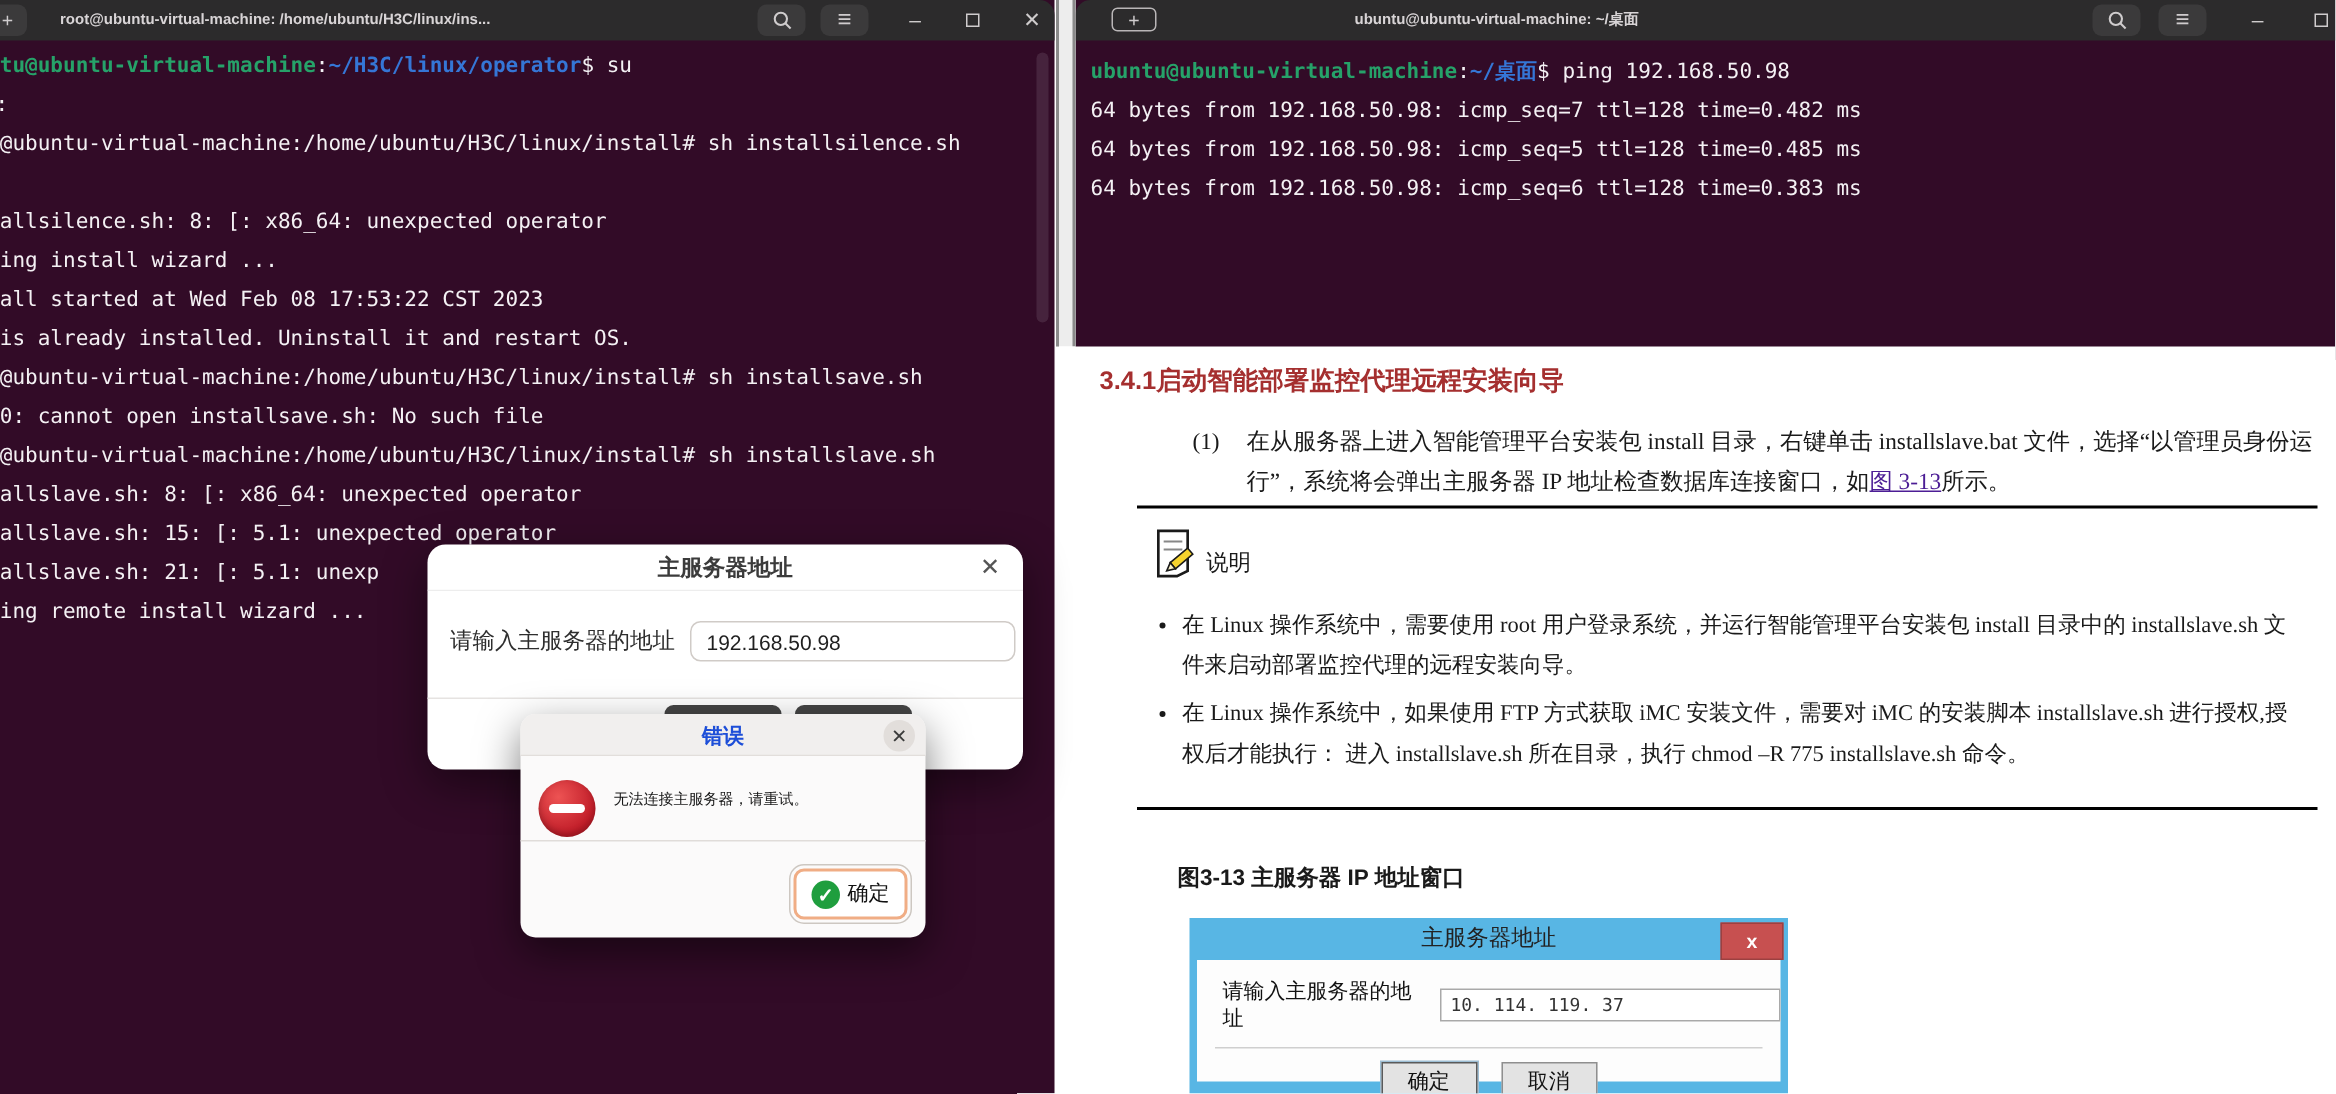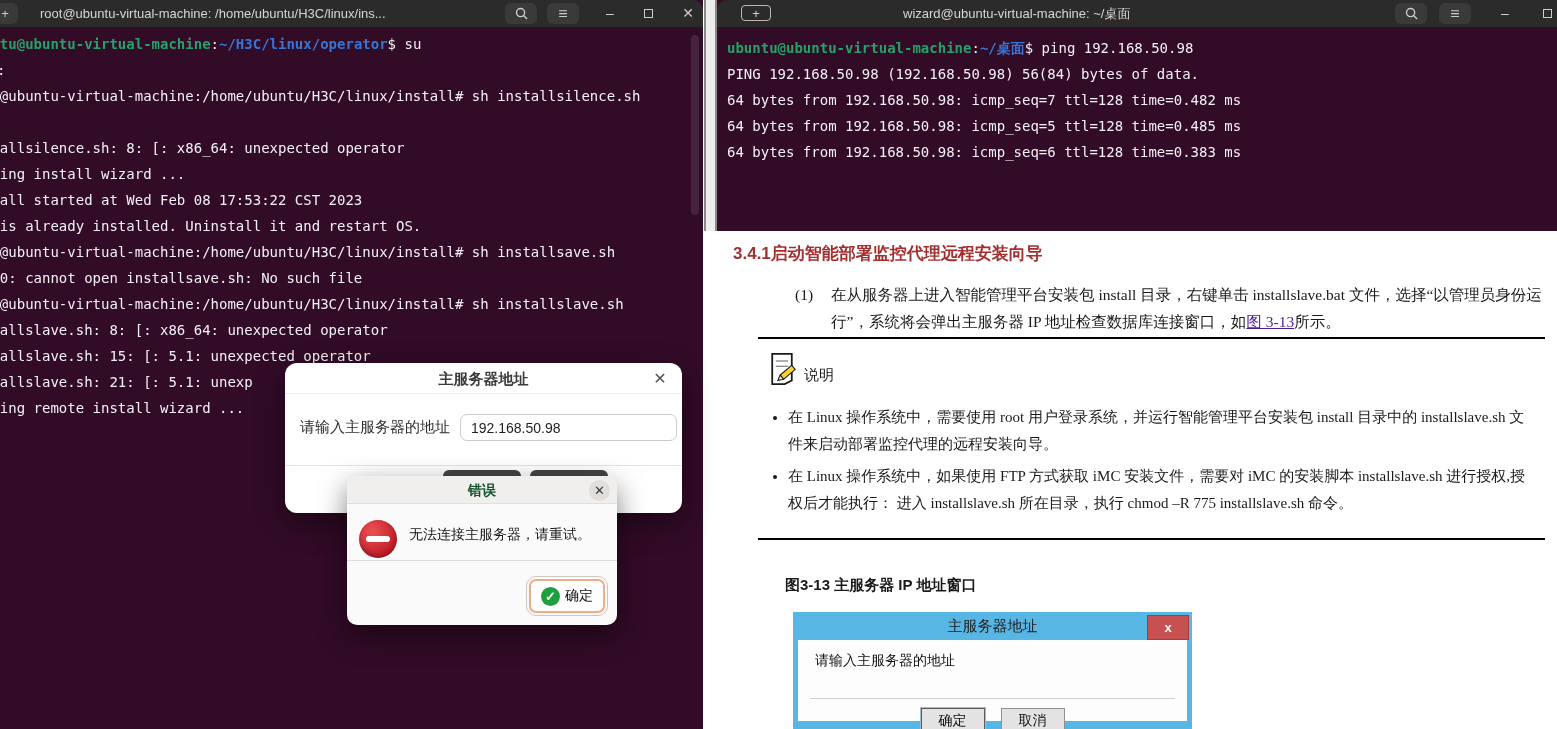--- a/index.html
+++ b/index.html
@@ -5,21 +5,21 @@
   * { margin:0; padding:0; box-sizing:border-box; }
   html,body { width:1557px; height:729px; }
   body { font-family:"Liberation Sans", sans-serif; background:#fff; }
   #screen { position:relative; width:1557px; height:729px; overflow:hidden; background:#fff; }
 
   
   .term-window { position:absolute; background:#320b27; }
   .titlebar { position:absolute; top:0; left:0; right:0; height:27px; background:#2c2b2c;
               display:flex; align-items:center; }
   .titlebar .title { position:absolute; top:0; height:39px; line-height:27px;
-                     color:#d8d4d6; font-size:13px; font-weight:normal; white-space:nowrap; }
+                     color:#d8d4d6; font-size:10px; font-weight:bold; white-space:nowrap; }
   .tb-btn { position:absolute; top:3px; width:32px; height:21px; border-radius:6px;
             background:#3b3a3b; color:#cfcccd; display:flex; align-items:center; justify-content:center; }
   .tb-glyph { position:absolute; top:0; height:27px; line-height:26px; color:#cfcccd;
               font-size:14px; text-align:center; width:20px; }
   .newtab { position:absolute; top:3px; height:21px; border-radius:6px; background:#3b3a3b;
             color:#cfcccd; font-size:13px; display:flex; align-items:center; justify-content:center; }
   .maxbox { display:inline-block; width:9px; height:9px; border:1.5px solid #cfcccd; }
   .term-body { position:absolute; top:27px; left:0; right:0; bottom:0; overflow:hidden; }
   .tline { font-family:"DejaVu Sans Mono","Liberation Mono",monospace; font-size:14px;
            line-height:26px; white-space:pre; color:#f4f1f4; min-height:26px; }
@@ -89,29 +89,29 @@
   #gtk-input { width:217px; height:27px; border:1px solid #d0cbc7; border-radius:7px; background:#fff;
                font-size:14px; color:#1f1f1f; padding-left:10px; }
   #gtk-sep { position:absolute; left:0; right:0; top:102px; border-top:1px solid #e6e3e1; }
   .hidden-btn { position:absolute; top:107px; width:78px; height:40px; background:#454545; border-radius:6px; }
   #hidden-btn-1 { left:158px; }
   #hidden-btn-2 { left:245px; }
 
   #err-dialog { position:absolute; left:347px; top:476px; width:270px; height:149px; background:#fbfafa;
                 border-radius:10px; box-shadow:0 10px 28px rgba(0,0,0,0.5); z-index:11; }
   #err-dialog .dlg-title { position:absolute; top:0; left:0; right:0; height:28px; line-height:28px;
-                text-align:center; font-weight:bold; font-size:14px; color:#14532d; background:#f1efee;
+                text-align:center; font-weight:bold; font-size:14px; color:#1d4ed8; background:#f1efee;
                 border-bottom:1px solid #e2dedb; border-radius:10px 10px 0 0; }
   #err-close { position:absolute; top:4px; right:7px; width:21px; height:21px; border-radius:50%;
                background:#e2dedb; color:#3a3a3a; font-size:13px; line-height:21px; text-align:center; }
   #err-icon { position:absolute; left:12px; top:44px; width:38px; height:38px; border-radius:50%;
               background:radial-gradient(circle at 35% 30%, #ed5353, #c01c28 70%);
               box-shadow:inset 0 -2px 4px rgba(0,0,0,0.25); }
   #err-icon .bar { position:absolute; left:7px; top:16px; width:24px; height:6px; background:#fff; border-radius:3px; }
-  #err-msg { position:absolute; left:62px; top:50px; width:200px; font-size:14px; color:#161616; }
+  #err-msg { position:absolute; left:62px; top:50px; width:200px; font-size:10px; color:#161616; }
   #err-sep { position:absolute; left:0; right:0; top:84px; border-top:1px solid #e0dcd9; }
   #ok-outer { position:absolute; right:9px; top:100px; padding:2px; border:1px solid #cdc7c1;
               border-radius:10px; }
   #ok-btn { width:76px; height:34px; background:#fff; border:2px solid #f0ad85; border-radius:7px;
             display:flex; align-items:center; justify-content:center; gap:5px; font-size:14px; color:#111; }
   #ok-check { width:19px; height:19px; border-radius:50%; background:#1f9e3e; color:#fff;
               font-size:13px; line-height:19px; text-align:center; font-weight:bold; }
 </style>
 </head>
 <body>
@@ -153,35 +153,34 @@
         </div>
       <span class="term-scroll-thumb" style="right:4px; top:8px; height:180px;"></span>
     </div>
   </div>
 
   <div id="divider-strip"></div>
 
   <div id="right-term" class="term-window">
     <div class="titlebar">
       <span class="newtab" style="left:24px; width:30px; background:transparent; border:1.5px solid #b9b6b7; height:16px; top:5px; border-radius:4px;">+</span>
-      <span class="title" style="left:186px;">wizard@ubuntu-virtual-machine: ~/桌面</span>
+      <span class="title" style="left:186px;">ubuntu@ubuntu-virtual-machine: ~/桌面</span>
       <span class="tb-btn" style="left:678px;">
         <svg width="13" height="13" viewBox="0 0 14 14">
           <circle cx="6" cy="6" r="4.4" fill="none" stroke="#cfcccd" stroke-width="1.5"></circle>
           <line x1="9.4" y1="9.4" x2="13" y2="13" stroke="#cfcccd" stroke-width="1.5"></line>
         </svg>
       </span>
       <span class="tb-btn" style="left:722px;">≡</span>
       <span class="tb-glyph" style="left:778px;">–</span>
       <span class="tb-glyph" style="left:820px;"><span class="maxbox"></span></span>
     </div>
     <div class="term-body">
       <div>
           <div class="tline"><span class="g">ubuntu@ubuntu-virtual-machine</span><span class="w">:</span><span class="b">~/桌面</span><span class="w">$ ping 192.168.50.98</span></div>
-          <div class="tline"><span class="w">PING 192.168.50.98 (192.168.50.98) 56(84) bytes of data.</span></div>
           <div class="tline"><span class="w">64 bytes from 192.168.50.98: icmp_seq=7 ttl=128 time=0.482 ms</span></div>
           <div class="tline"><span class="w">64 bytes from 192.168.50.98: icmp_seq=5 ttl=128 time=0.485 ms</span></div>
           <div class="tline"><span class="w">64 bytes from 192.168.50.98: icmp_seq=6 ttl=128 time=0.383 ms</span></div>
         </div>
     </div>
   </div>
 
   <div id="doc">
     <div id="doc-heading">
       <span class="hnum">3.4.1</span><span>启动智能部署监控代理远程安装向导</span>
@@ -211,20 +210,21 @@
     </div>
 
     <div id="fig-caption">图3-13 主服务器 IP 地址窗口</div>
 
     <div id="win-dialog">
       <div id="win-title">主服务器地址</div>
       <div id="win-close">x</div>
       <div id="win-body">
         <div id="win-row">
           <span id="win-label">请输入主服务器的地址</span>
+          <input id="win-input" type="text" value="10. 114. 119. 37" style="">
         </div>
         <div id="win-sep"></div>
         <div id="win-btns">
           <div class="win-btn default">确定</div>
           <div class="win-btn">取消</div>
         </div>
       </div>
     </div>
   </div>
 

